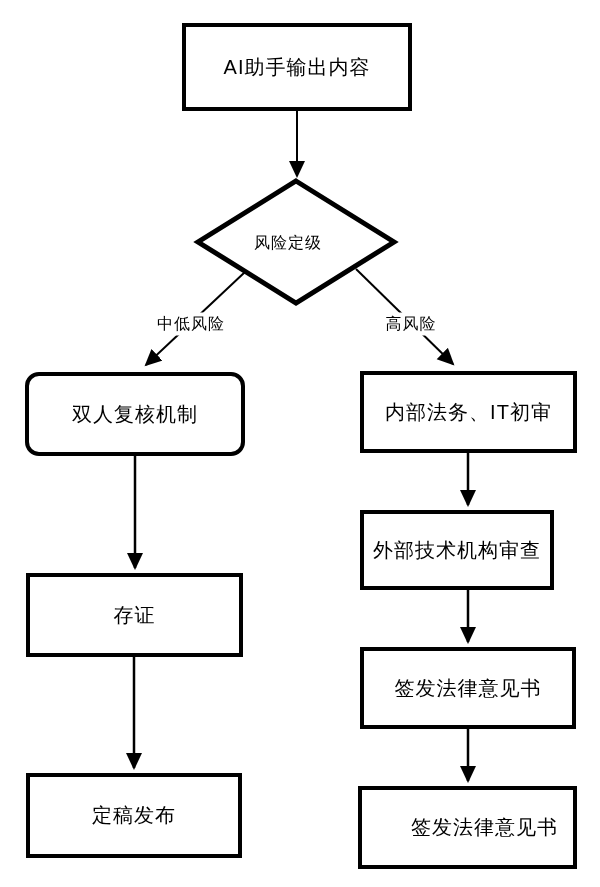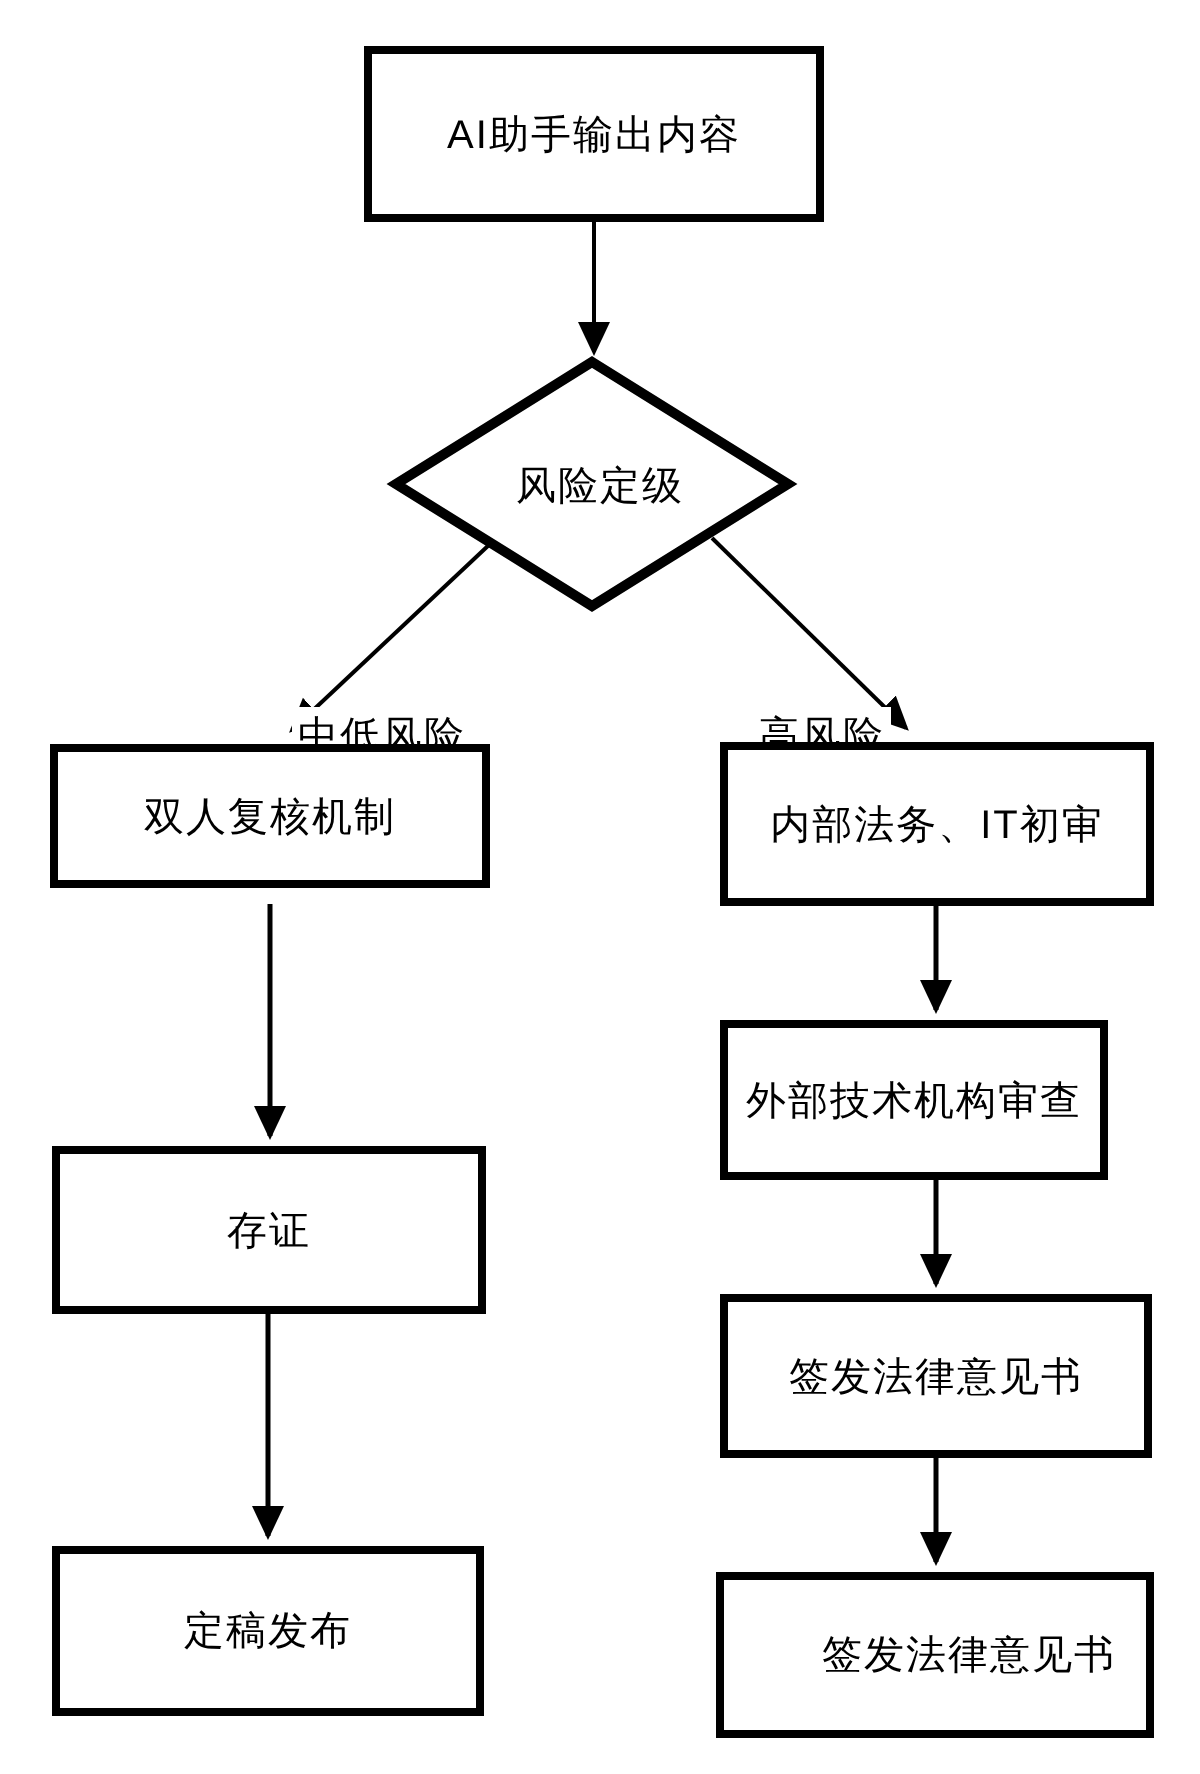--- a/index.html
+++ b/index.html
@@ -30,36 +30,35 @@
     background: #ffffff;
     display: flex;
     align-items: center;
     justify-content: center;
     text-align: right;
     font-size: 20px;
     letter-spacing: 1px;
   }
   .diamond-label {
     position: absolute;
-    left: 300px;
+    left: 288px;
     top: 243px;
     transform: translate(-50%, -50%);
-    font-size: 20px;
+    font-size: 16px;
     letter-spacing: 1px;
     white-space: nowrap;
   }
   .edge-label {
     position: absolute;
     transform: translate(-50%, -50%);
     background: #ffffff;
     padding: 1px 3px;
-    font-size: 20px;
+    font-size: 16px;
     letter-spacing: 1px;
     white-space: nowrap;
-    margin-top: 44px;
   }
 </style>
 </head>
 <body>
 
 <div class="canvas">
 
   <svg class="edges" width="600" height="887" viewBox="0 0 600 887" xmlns="http://www.w3.org/2000/svg">
     <defs>
       <marker id="arrowhead" markerWidth="20" markerHeight="18" refX="15" refY="8" orient="auto" markerUnits="userSpaceOnUse">
@@ -89,21 +88,21 @@
   <div class="node" style="left:182px; top:23px; width:230px; height:88px;">
     <span>AI助手输出内容</span>
   </div>
 
   <div class="diamond-label">风险定级</div>
 
   <div class="edge-label" style="left:191px; top:324px;">中低风险</div>
 
   <div class="edge-label" style="left:411px; top:324px;">高风险</div>
 
-  <div class="node" style="left:25px; top:372px; width:220px; height:72px;">
+  <div class="node" style="left:25px; top:372px; width:220px; height:84px;border-radius:14px;">
     <span>双人复核机制</span>
   </div>
 
   <div class="node" style="left:26px; top:773px; width:216px; height:85px;">
     <span>定稿发布</span>
   </div>
 
   <div class="node" style="left:26px; top:573px; width:217px; height:84px;">
     <span>存证</span>
   </div>

